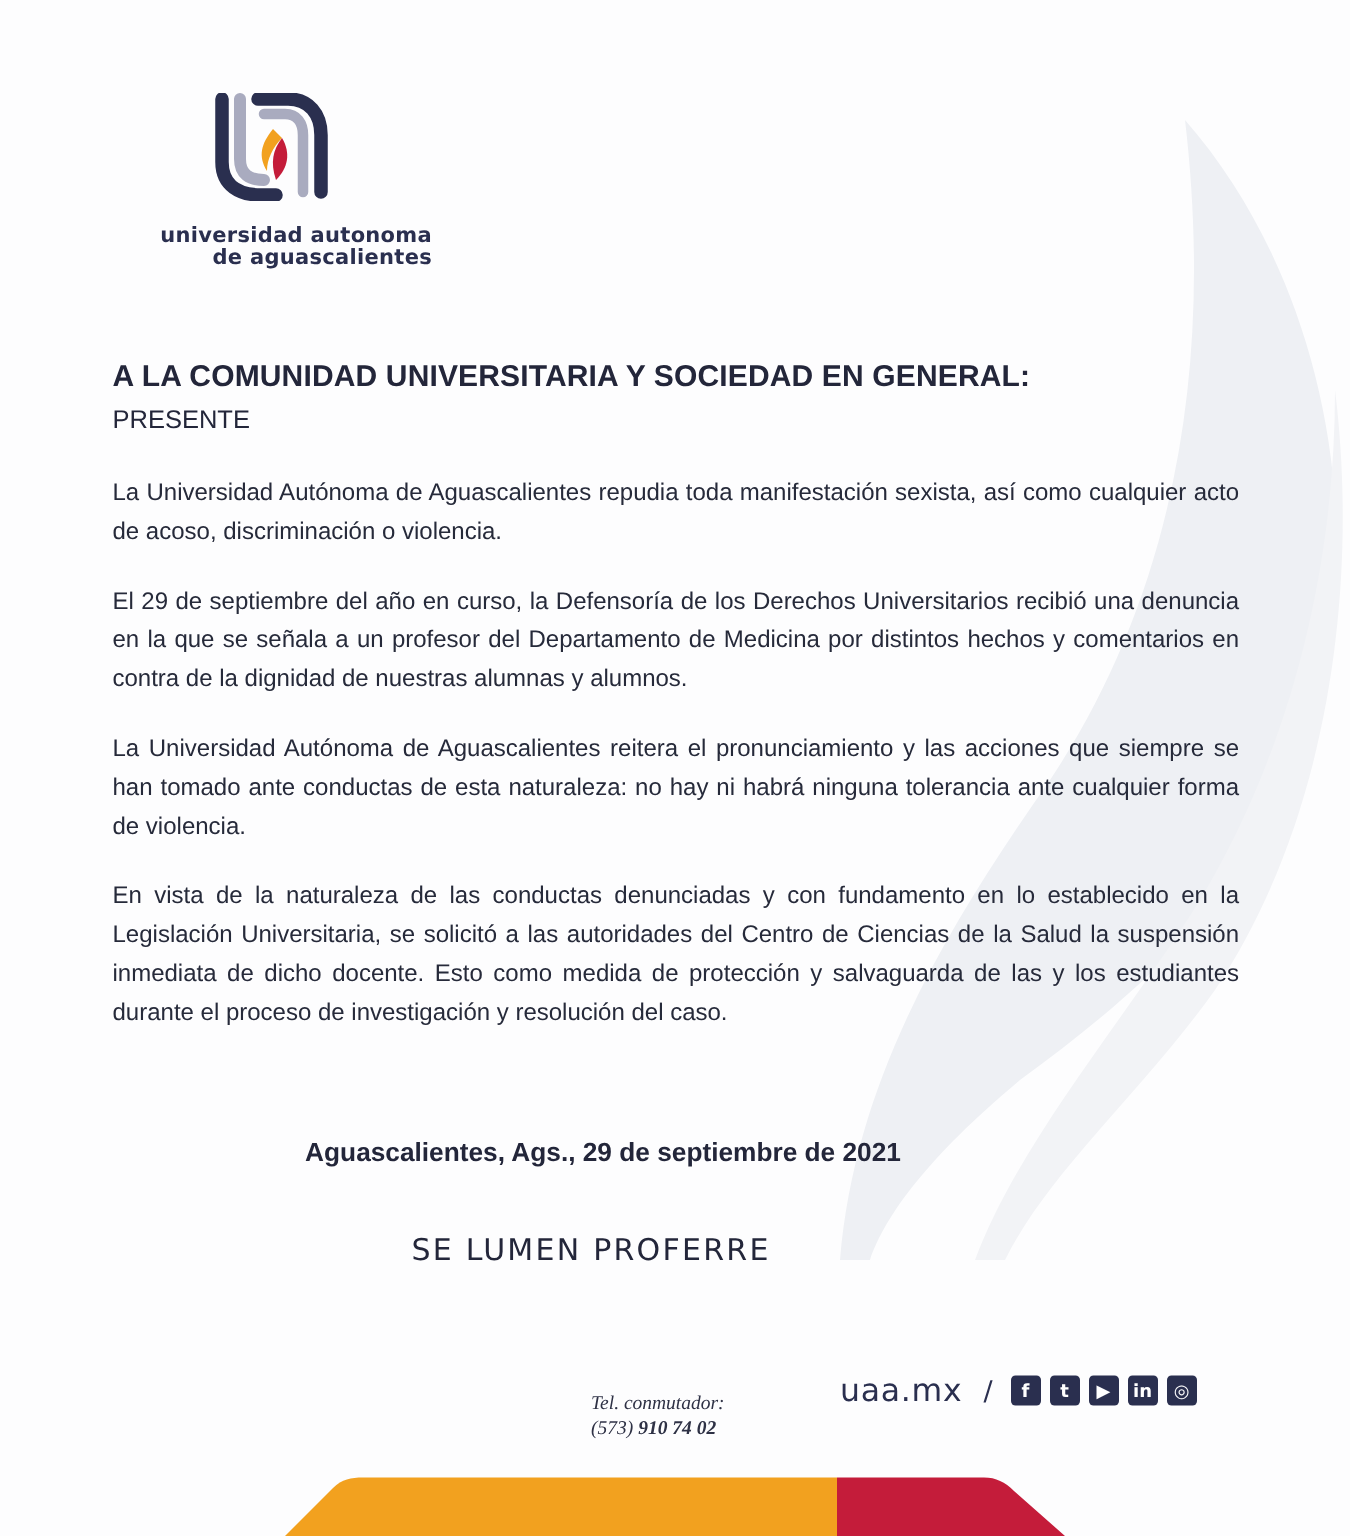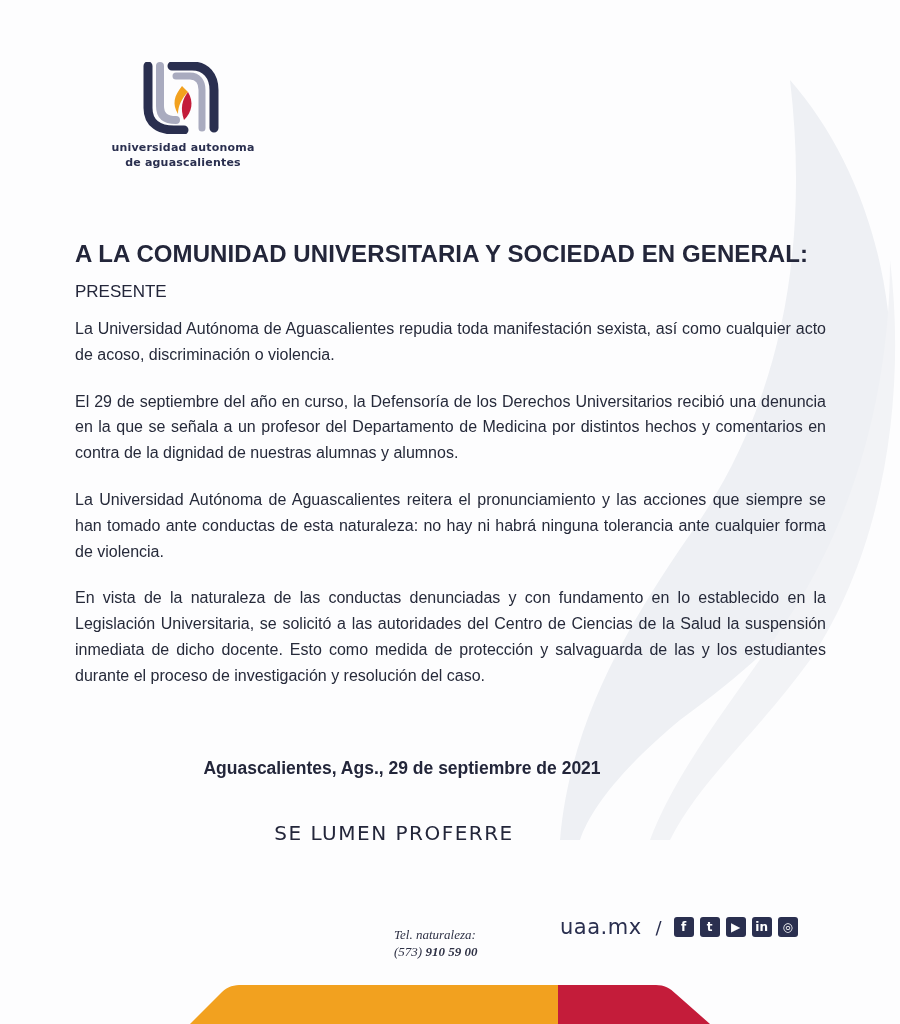--- a/index.html
+++ b/index.html
@@ -7,29 +7,29 @@
     width: 900px; height: 1024px; position: relative; overflow: hidden;
     background: #fdfdfe;
     font-family: "Liberation Sans", sans-serif;
     color: #23263a;
   }
   .watermark { position: absolute; left: 560px; top: 80px; width: 340px; height: 760px; }
   .logo { position: absolute; left: 78px; top: 62px; width: 210px; }
   .logo-mark { display: block; margin-left: 62px; width: 80px; height: 72px; }
   .logo-text {
     font-family: "DejaVu Sans", sans-serif; font-weight: bold; color: #2a2f4f;
-    font-size: 11px; line-height: 15px; letter-spacing: 0.2px; text-align: center;
-    text-transform: lowercase; margin-top: 6px;
+    font-size: 14px; line-height: 15px; letter-spacing: 0.2px; text-align: right;
+    text-transform: lowercase; margin-top: 16px;
   }
   .logo-text div:first-child { text-transform: lowercase; }
   .heading {
     position: absolute; left: 75px; top: 240px;
-    font-weight: bold; font-size: 24px; color: #23263a; letter-spacing: 0.1px;
+    font-weight: bold; font-size: 20px; color: #23263a; letter-spacing: 0.1px;
   }
-  .subheading { position: absolute; left: 75px; top: 270px; font-size: 17px; color: #23263a; margin-top: 12px; }
+  .subheading { position: absolute; left: 75px; top: 270px; font-size: 17px; color: #23263a; }
   .body {
     position: absolute; left: 75px; top: 316px; width: 751px;
     font-size: 16px; line-height: 25.8px; color: #262a3a; text-align: justify;
   }
   .body p { margin: 0 0 21px 0; }
   .date {
     position: absolute; left: 0; width: 804px; top: 758px; text-align: center;
     font-weight: bold; font-size: 17.5px; color: #23263a;
   }
   .motto {
@@ -92,22 +92,22 @@
   <p>La Universidad Autónoma de Aguascalientes reitera el pronunciamiento y las acciones que siempre se han tomado ante conductas de esta naturaleza: no hay ni habrá ninguna tolerancia ante cualquier forma de violencia.</p>
   <p>En vista de la naturaleza de las conductas denunciadas y con fundamento en lo establecido en la Legislación Universitaria, se solicitó a las autoridades del Centro de Ciencias de la Salud la suspensión inmediata de dicho docente. Esto como medida de protección y salvaguarda de las y los estudiantes durante el proceso de investigación y resolución del caso.</p>
 </div>
 
 <div class="date">Aguascalientes, Ags., 29 de septiembre de 2021</div>
 <div class="motto">SE LUMEN PROFERRE</div>
 
 <div class="address">
 </div>
 <div class="phone">
-  <div>Tel. naturaleza:</div>
-  <div><span>(573)</span> <span class="num">910 59 00</span></div>
+  <div>Tel. conmutador:</div>
+  <div><span>(573)</span> <span class="num">910 74 02</span></div>
 </div>
 <div class="web">
   <span class="site">uaa.mx</span>
   <span class="slash">/</span>
   <div class="social">
     <span class="ico">f</span>
     <span class="ico">t</span>
     <span class="ico">▶</span>
     <span class="ico">in</span>
     <span class="ico">◎</span>

